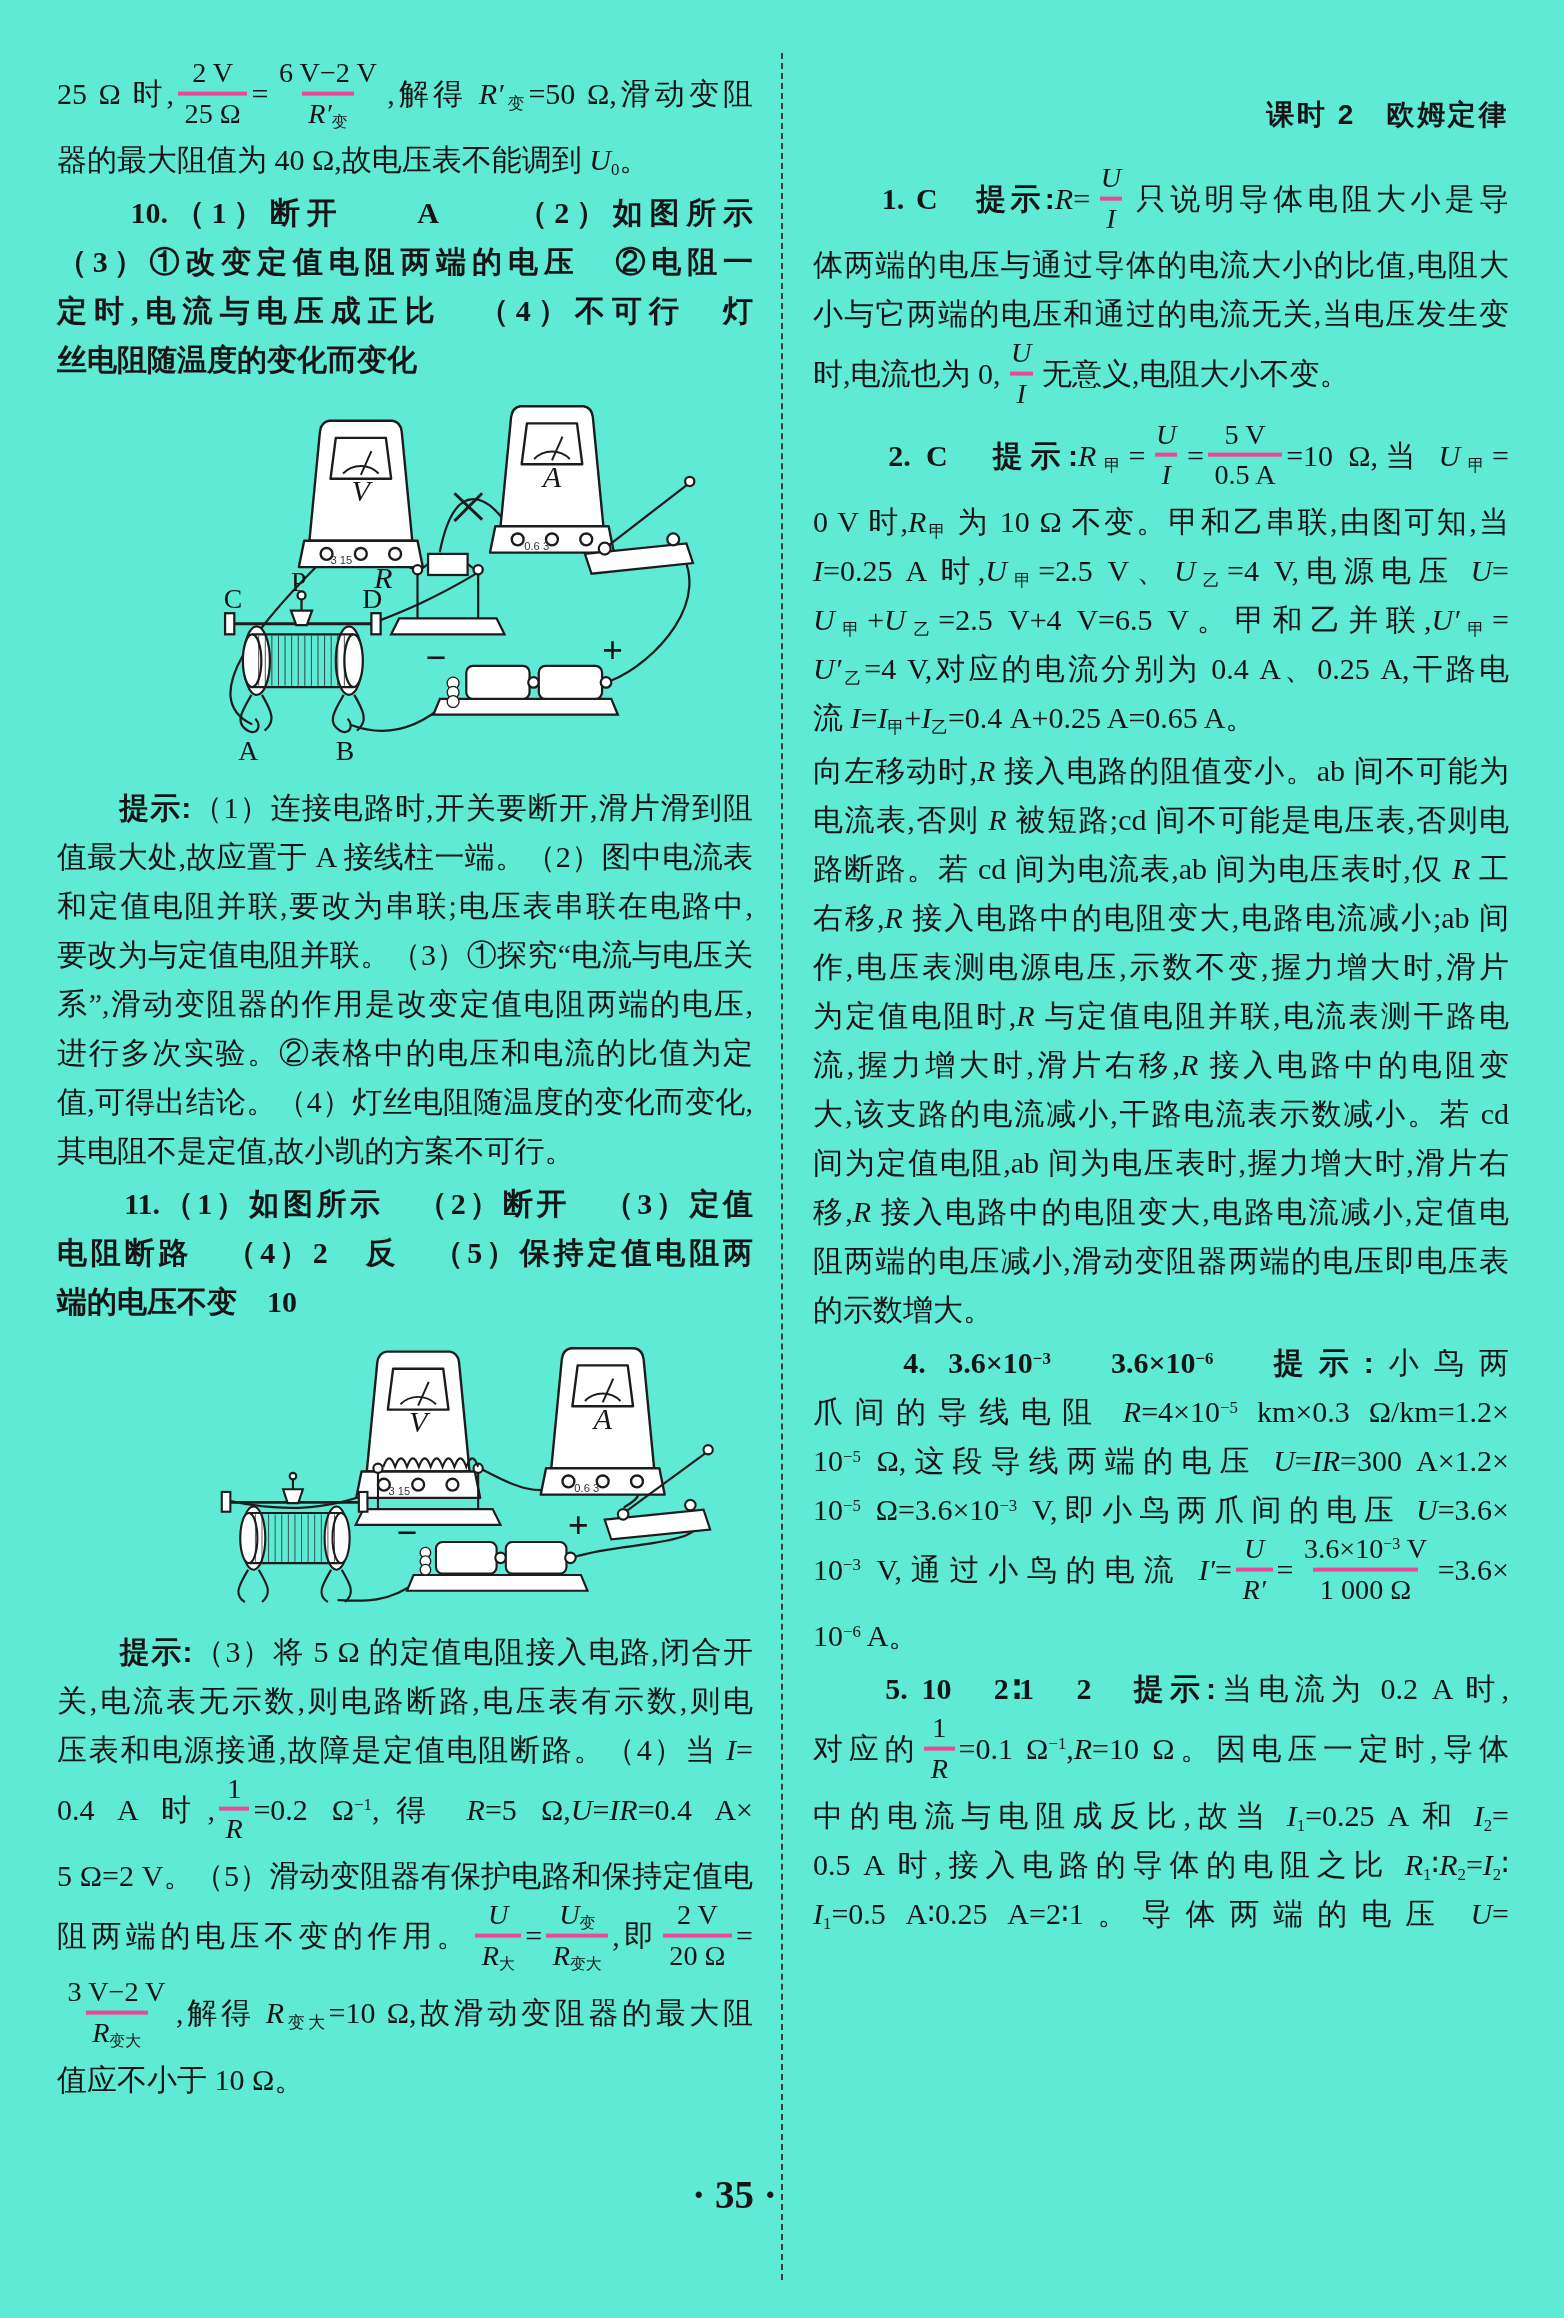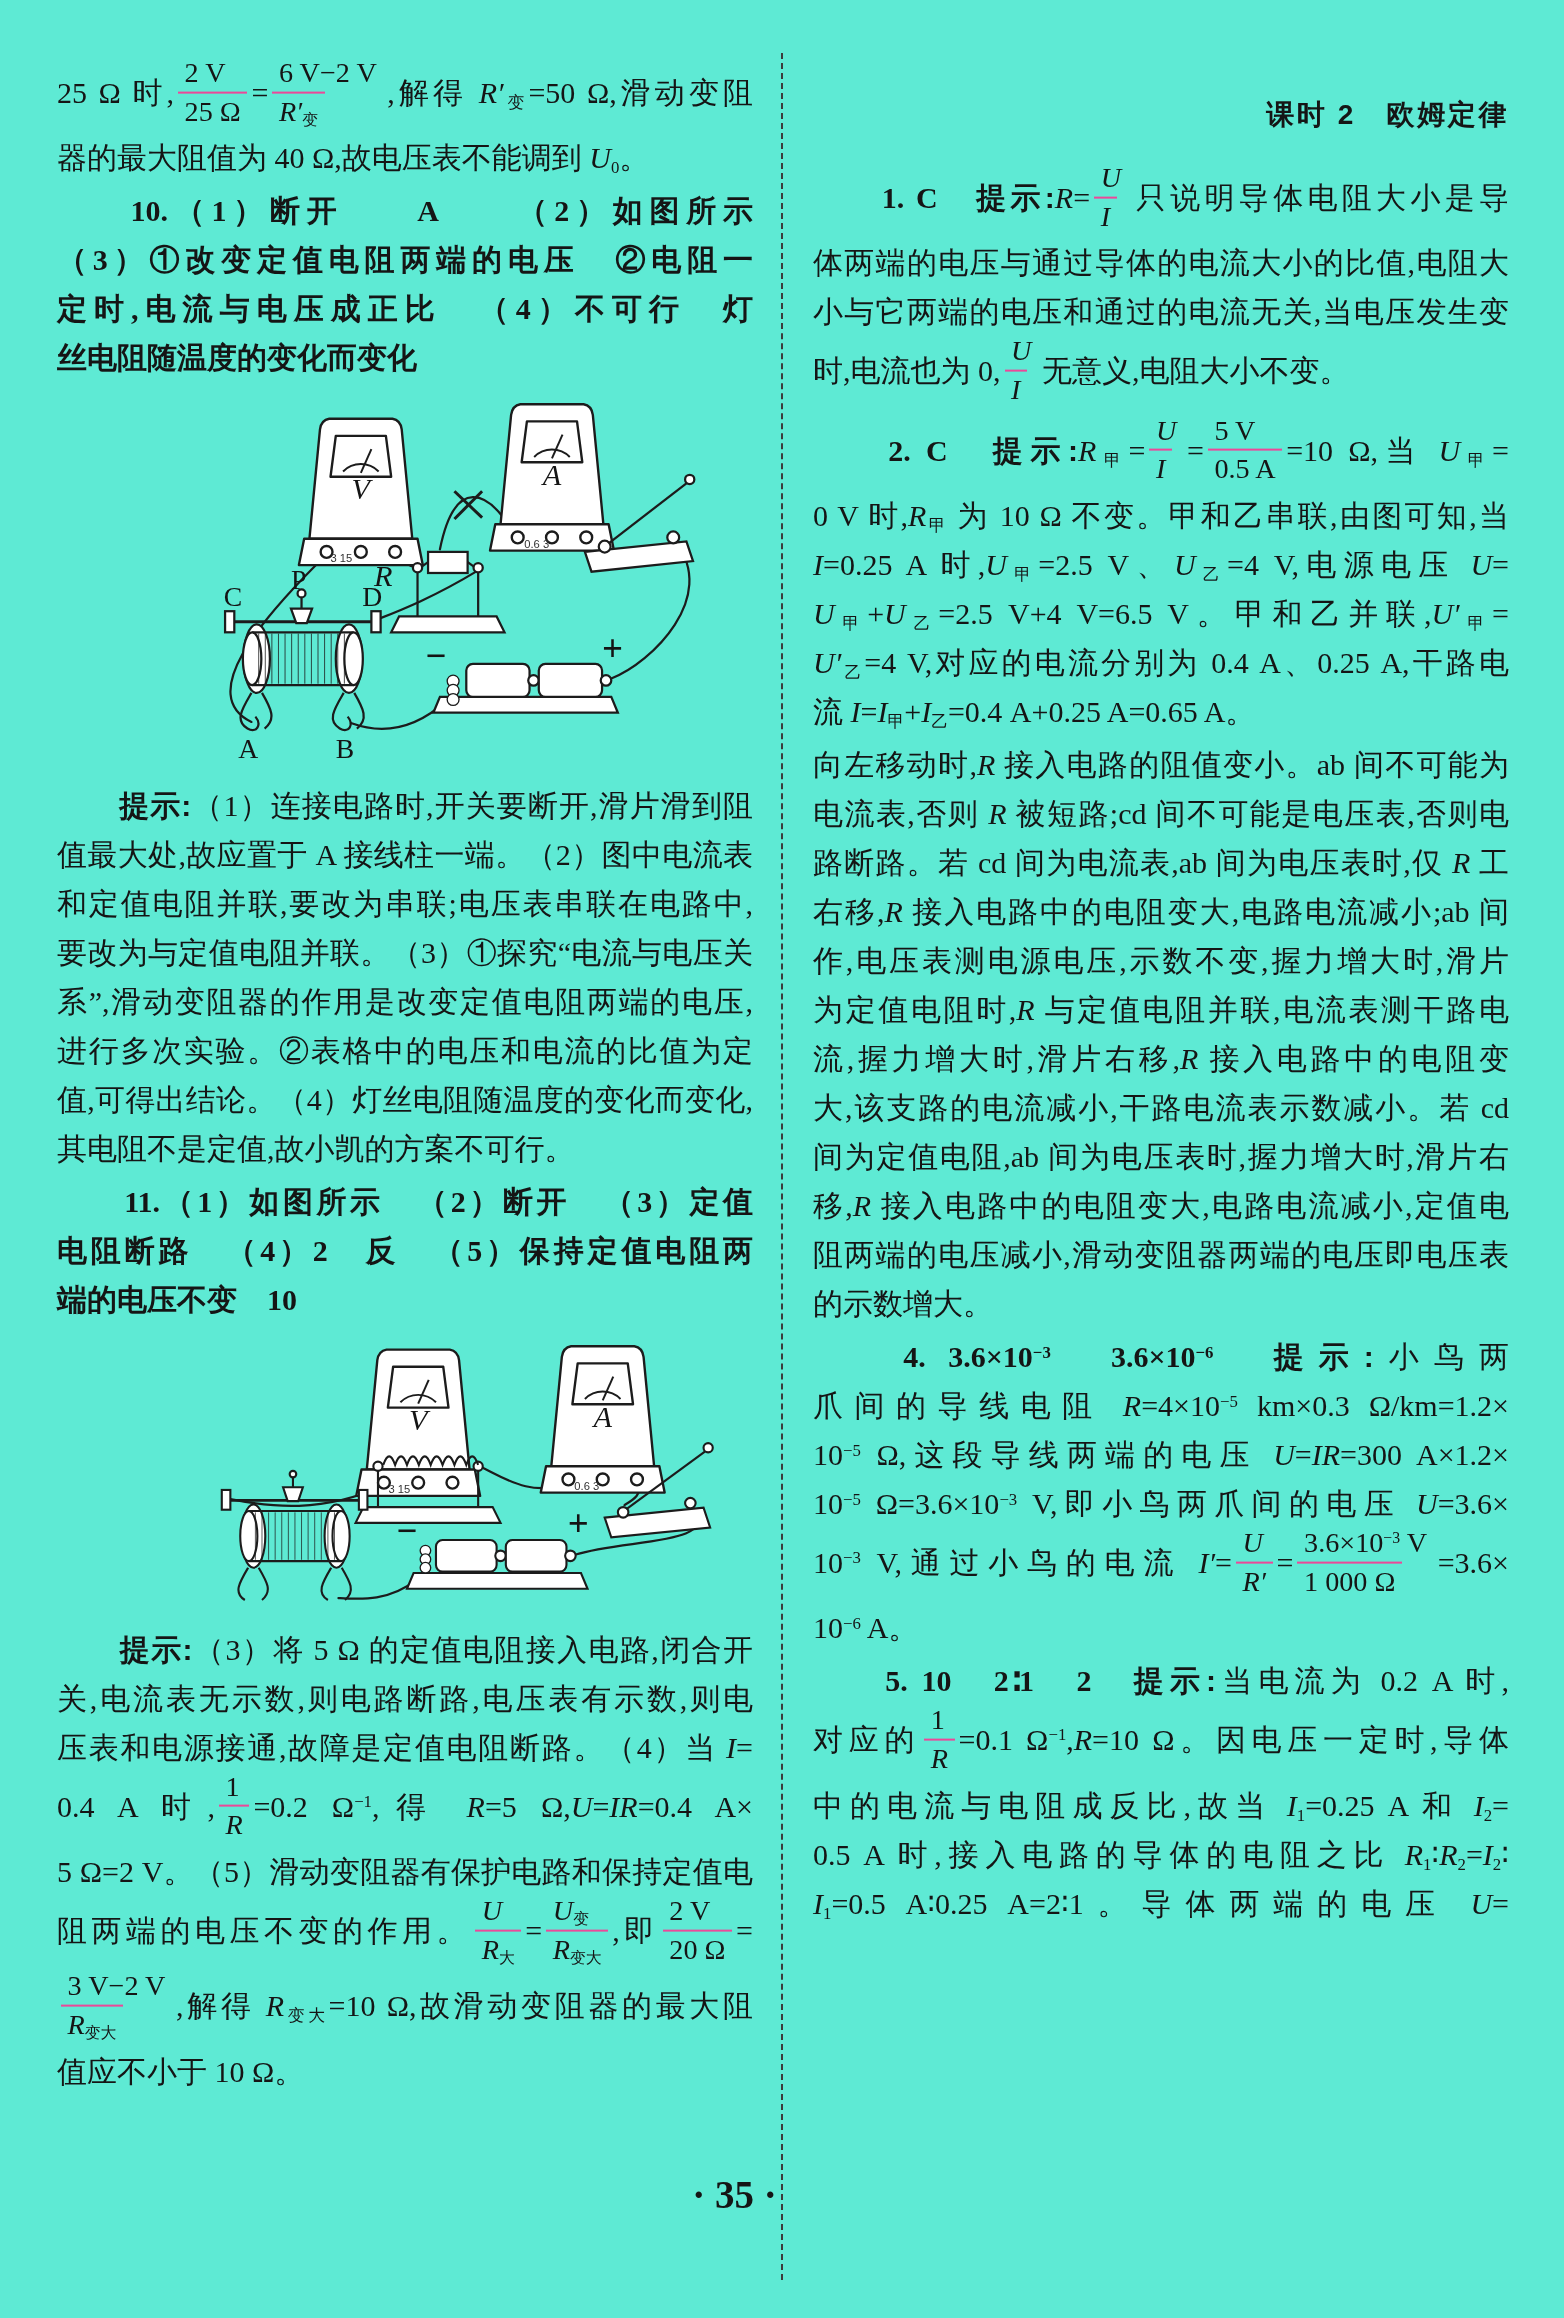--- a/index.html
+++ b/index.html
@@ -13,25 +13,25 @@
   .para{margin:0 0 4px 0;}
   .line{font-size:30px;line-height:49px;text-align:justify;text-align-last:justify;
         text-justify:inter-character;}
   .line.end{text-align-last:left;}
   .para.ansb .line{font-weight:700;}
   .bd{font-weight:700;}
   .hh{font-family:"Liberation Sans",sans-serif;font-weight:700;}
   .it{font-style:italic;}
   sub{font-size:0.56em;vertical-align:-0.3em;line-height:0;}
   sup{font-size:0.56em;vertical-align:0.55em;line-height:0;}
-  .frac{display:inline-flex;flex-direction:column;align-items:flex-start;
+  .frac{display:inline-flex;flex-direction:column;align-items:center;
         vertical-align:middle;font-size:0.94em;line-height:1.3;margin:0 4px;
         transform:translateY(-0.12em);}
   .fn{padding:0 6.6px;}
-  .fd{padding:0 6.6px;border-top:2px solid #ec4899;}
+  .fd{padding:0 6.6px;border-top:4px solid #ec4899;}
   .ktitle{font-family:"Liberation Sans",sans-serif;font-weight:700;font-size:28px;
         text-align:right;letter-spacing:2.6px;margin:38px 0 29px 0;}
   .fig{display:block;width:692px;margin:17px 0 13px 2px;}
   .footer{position:absolute;top:2172px;left:0;width:1469px;text-align:center;
         font-size:39px;font-weight:700;}
   .svglb{font-size:42px;font-family:"Liberation Serif",serif;fill:#141414;}
   .svgit{font-size:46px;font-style:italic;font-family:"Liberation Serif",serif;fill:#141414;}
   .svgsign{font-size:56px;font-weight:700;font-family:"Liberation Serif",serif;fill:#141414;}
   .svgsc{font-size:17px;font-family:"Liberation Sans",sans-serif;fill:#333;}
 </style>

